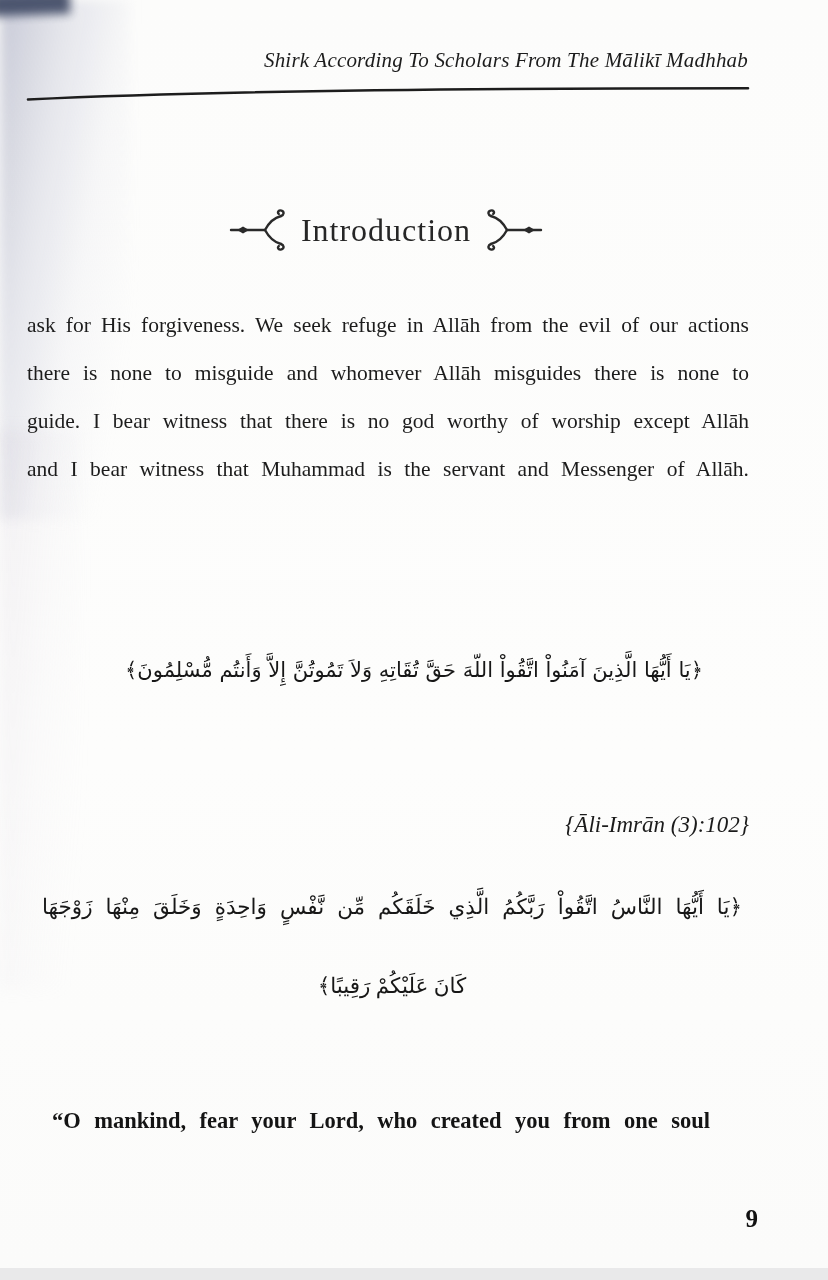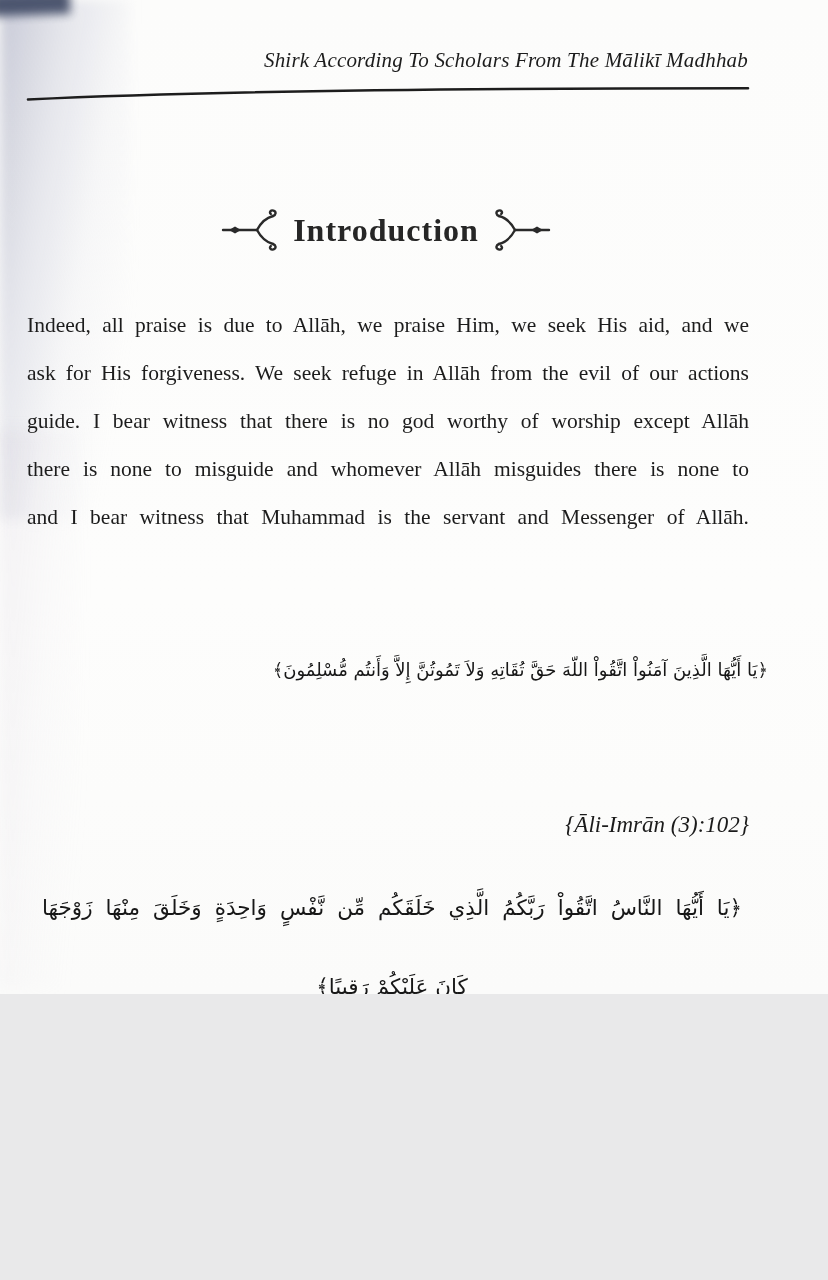--- a/index.html
+++ b/index.html
@@ -2,21 +2,21 @@
 <html><head>
 <meta charset="utf-8">
 <style>
   html,body{margin:0;padding:0;}
   body{
     width:828px;height:1280px;overflow:hidden;
     background:#e9e9ea;
     font-family:"Liberation Serif","DejaVu Serif",serif;
   }
   .page{
-    position:relative;width:828px;height:994px;
+    position:relative;width:828px;height:1268px;
     background:linear-gradient(180deg,#fcfcfb 0%,#fdfdfc 60%,#fbfbfa 100%);
     color:#1d1d1d;overflow:hidden;
   }
   
   .edge-shade{
     position:absolute;left:0;top:0;width:130px;height:520px;
     background:linear-gradient(100deg,rgba(148,152,178,0.50) 0%,rgba(173,176,198,0.30) 30%,rgba(214,215,228,0.14) 58%,rgba(255,255,255,0) 85%);
     filter:blur(6px);pointer-events:none;
   }
   .edge-shade-lower{
@@ -34,51 +34,52 @@
     font-style:italic;font-size:21px;letter-spacing:.2px;color:#1c1c1c;
     white-space:nowrap;
   }
   .rule{position:absolute;top:84px;left:24px;}
   .chapter-row{
     position:absolute;top:198px;left:0;right:0;height:64px;
     display:flex;justify-content:center;align-items:center;gap:16px;
     transform:translateX(-28px);
   }
   .chapter-title{
-    font-size:32px;font-weight:bold;letter-spacing:1px;color:#262626;
+    font-size:32px;font-weight:normal;letter-spacing:1px;color:#262626;
     white-space:nowrap;
   }
   .ornament{display:block;}
   .intro{
     position:absolute;top:301px;left:27px;width:722px;
     font-size:21.5px;color:#1c1c1c;
   }
   .intro .ln{
     height:48px;line-height:48px;white-space:nowrap;
     text-align:justify;text-align-last:justify;
   }
   .arabic{
     font-family:"DejaVu Sans",sans-serif;direction:rtl;color:#171717;
   }
   .verse1{
     position:absolute;top:636px;left:60px;width:708px;
-    font-size:18px;line-height:68px;text-align:right;white-space:nowrap;
+    font-size:21px;line-height:68px;text-align:center;white-space:nowrap;
   }
   .trans1{
     position:absolute;top:728px;left:40px;width:748px;
     font-size:22.5px;font-weight:bold;color:#161616;
   }
   .trans1 .ln{height:47px;line-height:47px;text-align:center;white-space:nowrap;}
   .citation{
     position:absolute;top:812px;left:27px;width:722px;
     font-style:italic;font-size:23px;text-align:right;color:#1b1b1b;
   }
   .verse2{
     position:absolute;top:868px;left:42px;width:700px;
     font-size:21.5px;
+    font-family:Liberation Serif, serif;
   }
   .verse2 .aln{height:79px;line-height:79px;text-align:justify;text-align-last:justify;white-space:nowrap;}
   .verse2 .aln.center{text-align:left;text-align-last:center;}
   .trans2{
     position:absolute;top:1097px;left:52px;width:658px;
     font-size:22.5px;font-weight:bold;color:#141414;
   }
   .trans2 .ln{height:47px;line-height:47px;text-align:justify;text-align-last:justify;white-space:nowrap;}
   .page-number{
     position:absolute;top:1205px;right:70px;
@@ -118,35 +119,35 @@
         <path d="M36,22 C40,14.5 46,9.5 52,8"></path>
         <path d="M52,8 c3,-1 3.6,-4.4 .4,-5.4 c-2.6,-.8 -4.4,1.6 -2.6,3.4"></path>
         <path d="M36,22 C40,29.5 46,34.5 52,36"></path>
         <path d="M52,36 c3,1 3.6,4.4 .4,5.4 c-2.6,.8 -4.4,-1.6 -2.6,-3.4"></path>
       </g>
       <path d="M8,22 l6,-3.6 6,3.6 -6,3.6 z" fill="#2a2a2a"></path>
     </svg>
   </div>
 
   <div class="intro">
-    <div class="ln">Indeed, all praise is due to Allāh, we praise Him, we seek His aid, and we</div>
     <div class="ln">ask for His forgiveness. We seek refuge in Allāh from the evil of our actions</div>
+    <div class="ln">there is none to misguide and whomever Allāh misguides there is none to</div>
     <div class="ln">guide. I bear witness that there is no god worthy of worship except Allāh</div>
-    <div class="ln">there is none to misguide and whomever Allāh misguides there is none to</div>
     <div class="ln">and I bear witness that Muhammad is the servant and Messenger of Allāh.</div>
   </div>
 
   <div class="verse1 arabic" dir="rtl" lang="ar">﴿يَا أَيُّهَا الَّذِينَ آمَنُواْ اتَّقُواْ اللّهَ حَقَّ تُقَاتِهِ وَلاَ تَمُوتُنَّ إِلاَّ وَأَنتُم مُّسْلِمُونَ﴾</div>
 
 
   <div class="citation">{Āli-Imrān (3):102}</div>
 
   <div class="verse2 arabic" dir="rtl" lang="ar">
     <div class="aln">﴿يَا أَيُّهَا النَّاسُ اتَّقُواْ رَبَّكُمُ الَّذِي خَلَقَكُم مِّن نَّفْسٍ وَاحِدَةٍ وَخَلَقَ مِنْهَا زَوْجَهَا</div>
     <div class="aln center">كَانَ عَلَيْكُمْ رَقِيبًا﴾</div>
   </div>
 
   <div class="trans2">
+    <div class="ln">“O mankind, fear your Lord, who created you from one soul</div>
   </div>
 
   <div class="page-number">9</div>
 
 </div>
 
 </body></html>

